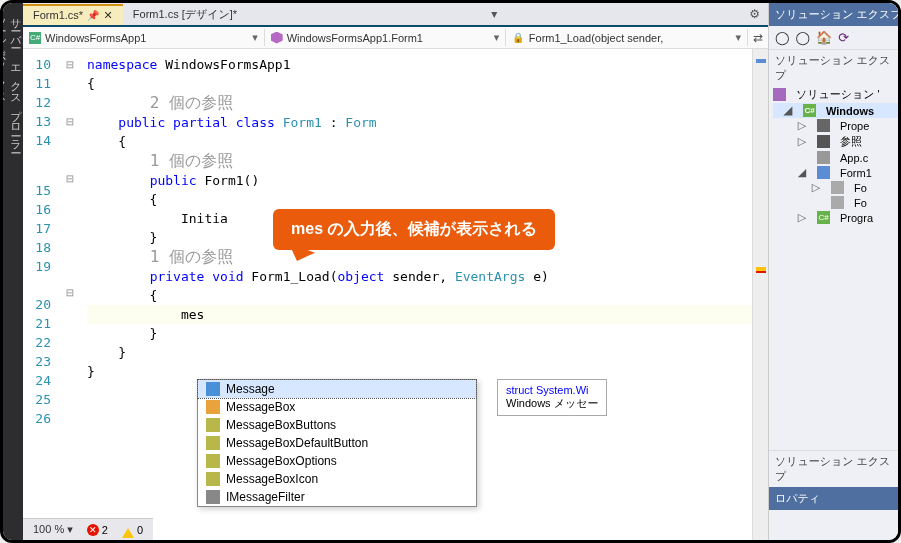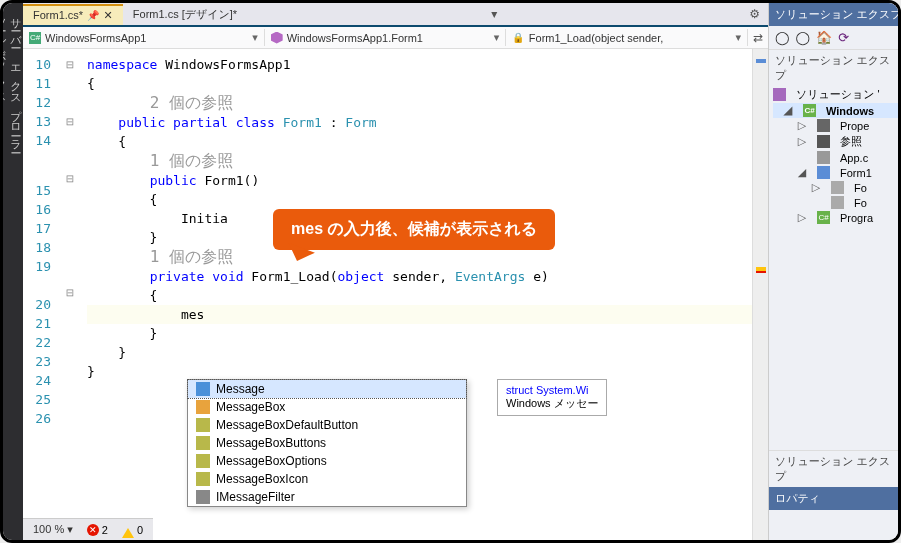--- a/index.html
+++ b/index.html
@@ -151,36 +151,36 @@
           <div class="mg"></div>
           <div class="mg"></div>
         </div>
       <div class="code" id="codearea"><div><span class="kw">namespace</span> WindowsFormsApp1</div><div>{</div><div>        <span class="ref">2 個の参照</span></div><div>    <span class="kw">public partial class</span> <span class="typ">Form1</span> : <span class="typ">Form</span></div><div>    {</div><div>        <span class="ref">1 個の参照</span></div><div>        <span class="kw">public</span> Form1()</div><div>        {</div><div>            Initia</div><div>        }</div><div></div><div>        <span class="ref">1 個の参照</span></div><div>        <span class="kw">private void</span> Form1_Load(<span class="kw">object</span> sender, <span class="typ">EventArgs</span> e)</div><div>        {</div><div style="background: rgb(253, 253, 240);">            mes</div><div>        }</div><div>    }</div><div>}</div><div></div></div>
       <div class="scroll-v">
         <div class="sv-mark" style="top:10px;background:#5b8dd6"></div>
         <div class="sv-mark" style="top:220px;background:#e51400"></div>
         <div class="sv-mark" style="top:218px;background:#ffc40d"></div>
       </div>
 
-      <div class="completion" id="completion" style="left:164px;top:330px">
+      <div class="completion" id="completion" style="left:174px;top:330px">
           <div class="comp-item sel">
             <span class="ci ci-struct"></span>
             <span>Message</span>
           </div>
           <div class="comp-item">
             <span class="ci ci-class"></span>
             <span>MessageBox</span>
           </div>
           <div class="comp-item">
             <span class="ci ci-enum"></span>
+            <span>MessageBoxButtons</span>
+          </div>
+          <div class="comp-item">
+            <span class="ci ci-enum"></span>
             <span>MessageBoxDefaultButton</span>
-          </div>
-          <div class="comp-item">
-            <span class="ci ci-enum"></span>
-            <span>MessageBoxButtons</span>
           </div>
           <div class="comp-item">
             <span class="ci ci-enum"></span>
             <span>MessageBoxOptions</span>
           </div>
           <div class="comp-item">
             <span class="ci ci-enum"></span>
             <span>MessageBoxIcon</span>
           </div>
           <div class="comp-item">

